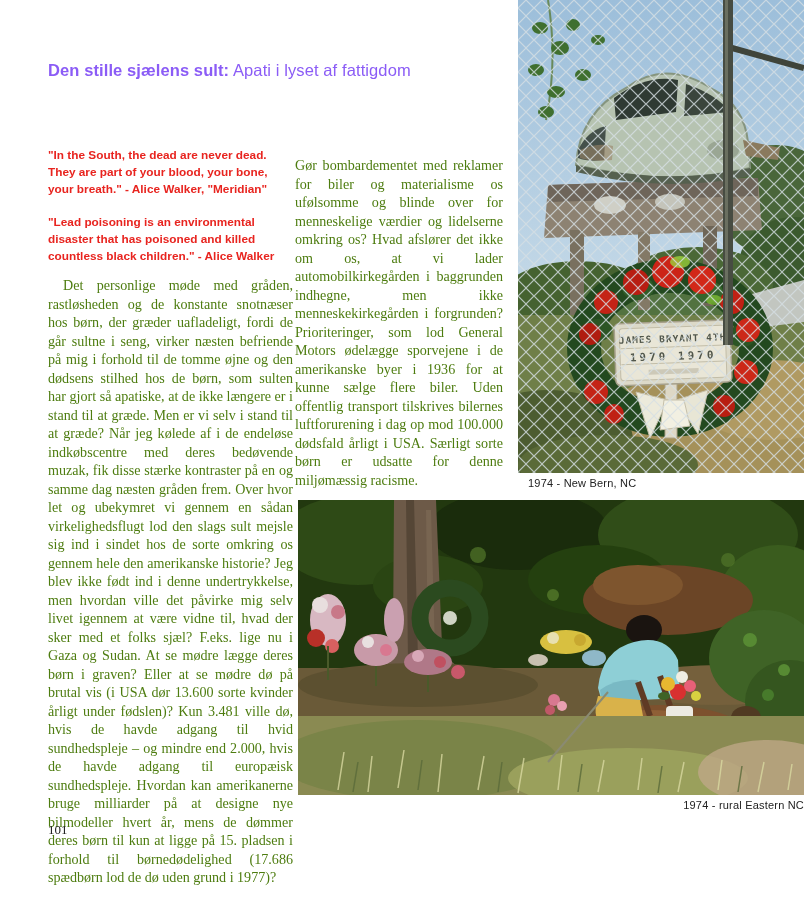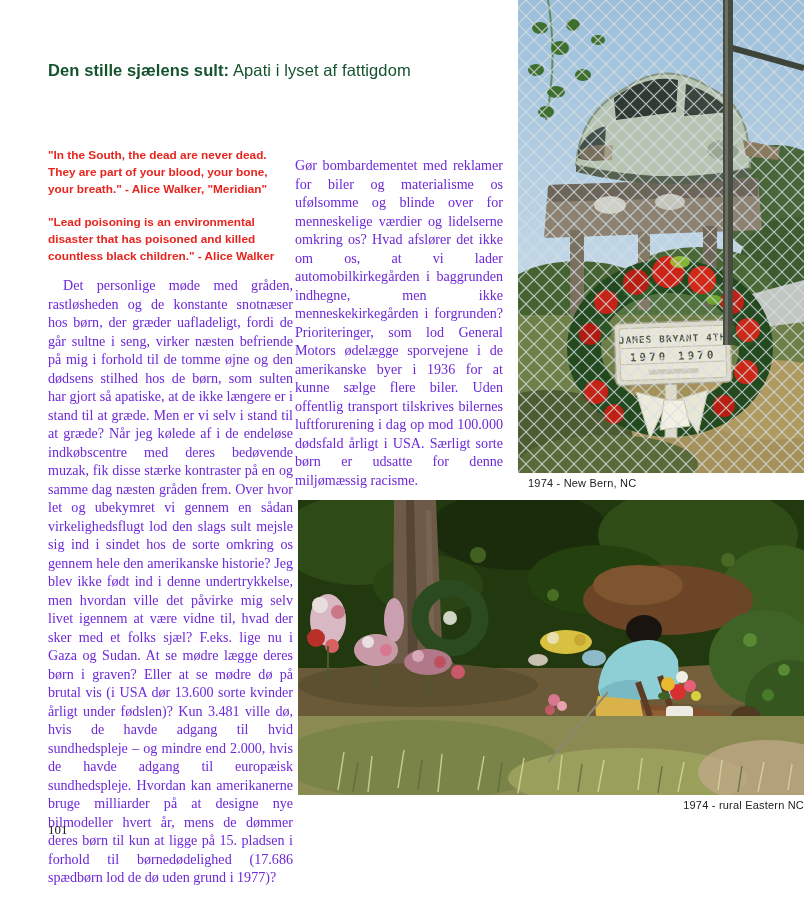--- a/index.html
+++ b/index.html
@@ -6,29 +6,29 @@
   html,body { width:804px; height:900px; }
   body {
     background:#ffffff;
     font-family:"Liberation Sans", sans-serif;
     position:relative;
     overflow:hidden;
     color:#1a1a1a;
   }
   .abs { position:absolute; }
 
-  .title { left:48px; top:61px; font-size:16.5px; letter-spacing:.1px; color:#14532d;text-align:center; }
+  .title { left:48px; top:61px; font-size:16.5px; letter-spacing:.1px; color:#8b5cf6;text-align:center; }
   .title .bold { font-weight:bold; }
 
   .quotes { left:48px; top:147px; width:246px; color:#e8241f;
             font-size:11.8px; line-height:16.9px; font-weight:bold; }
   .quotes p { margin-bottom:16px; }
 
   .bodytext { font-family:"Liberation Serif", serif; font-size:14.1px;
-              line-height:18.5px; text-align:justify; color:#6d28d9; }
+              line-height:18.5px; text-align:justify; color:#4d7c0f; }
   .col1 { left:48px; top:276px; width:245px; }
   .col1 p { text-indent:15px; }
   .col2 { left:295px; top:156px; width:208px; }
 
   .photo { display:block; }
   .caption { font-size:11px; color:#222; letter-spacing:.2px; }
   .cap1 { left:528px; top:477px; }
   .cap2 { left:298px; top:799px; width:506px; text-align:right; }
 
   .pagenum { left:48px; top:822px; font-family:"Liberation Serif", serif;

